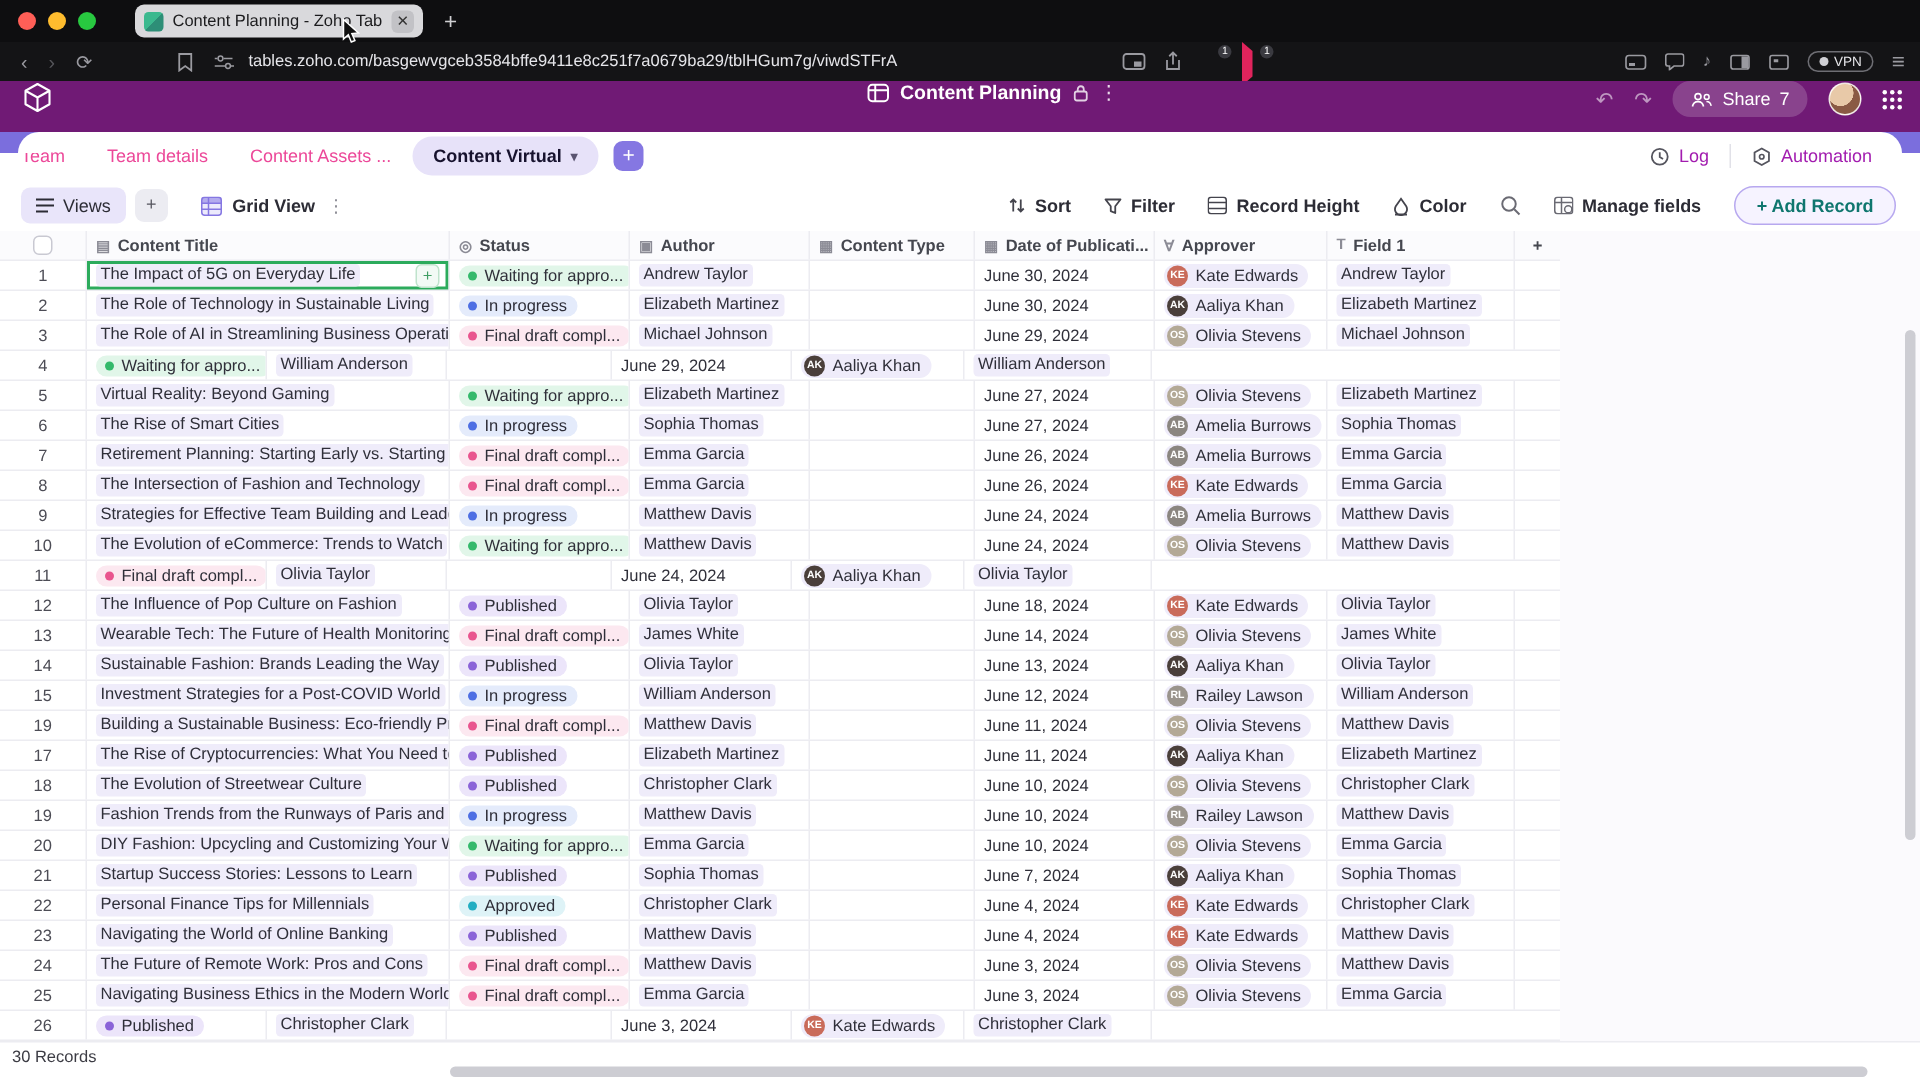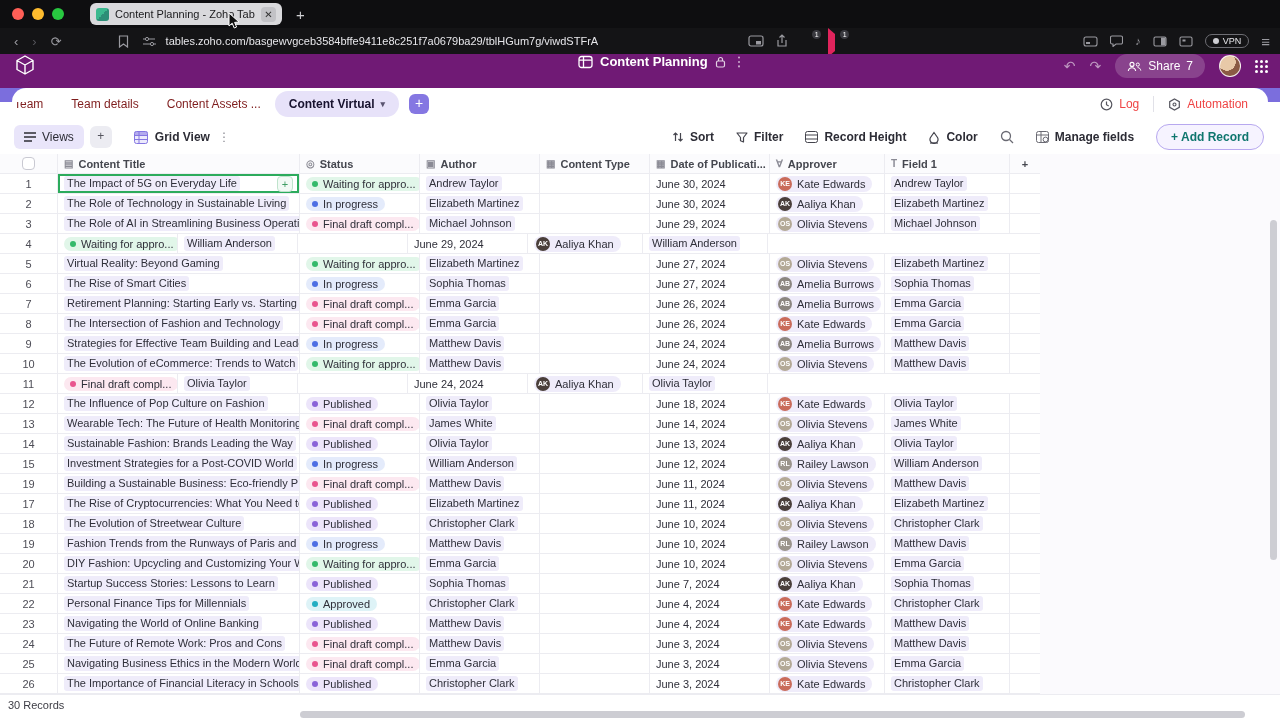--- a/index.html
+++ b/index.html
@@ -43,26 +43,26 @@
   .avatar { width:22px; height:22px; border-radius:50%; background:radial-gradient(circle at 35% 30%,#e8c9a8 45%,#8a5a44 46%); border:1.5px solid rgba(255,255,255,.85); }
   .apps-grid { display:grid; grid-template-columns:repeat(3,3px); grid-gap:2px; }
   .apps-grid i { width:3px; height:3px; background:#fff; border-radius:50%; }
 
   
   .tabs-row { position:absolute; left:0; top:88px; width:1280px; height:32px; background:#fff; display:flex; align-items:center; }
   .corner { position:absolute; top:0; width:26px; height:14px; background:#7b6edd; }
   .corner.left { left:0; } .corner.right { right:0; }
   .corner.left::after { content:''; position:absolute; left:12px; top:0; width:14px; height:14px; background:#fff; border-top-left-radius:14px; }
   .corner.right::after { content:''; position:absolute; right:12px; top:0; width:14px; height:14px; background:#fff; border-top-right-radius:14px; }
-  .sheet-tab { font-size:12px; color:#7f1d1d; padding:6px 14px; border-radius:14px; white-space:nowrap; }
+  .sheet-tab { font-size:12px; color:#ec4899; padding:6px 14px; border-radius:14px; white-space:nowrap; }
   .sheet-tab:first-child { margin-left:30px; }
   .sheet-tab.active { background:#e7e2f9; color:#17122e; font-weight:bold; display:flex; align-items:center; gap:6px; }
   .chev { font-size:9px; color:#5a5470; }
   .add-sheet { width:20px; height:20px; background:#8577e2; color:#fff; border-radius:6px; font-size:14px; line-height:19px; text-align:center; margin-left:10px; }
-  .tabs-right { margin-left:auto; display:flex; align-items:center; gap:0; margin-right:18px; font-size:12px; color:#ef4444; }
+  .tabs-right { margin-left:auto; display:flex; align-items:center; gap:0; margin-right:18px; font-size:12px; color:#a21caf; }
   .tr-item { display:flex; align-items:center; gap:6px; padding:0 14px; }
   .tr-sep { width:1px; height:16px; background:#e1e1e8; }
 
   
   .toolbar { position:absolute; left:0; top:120px; width:1280px; height:34px; background:#fff; display:flex; align-items:center; font-size:12px; color:#2c2c35; }
   .views-pill { display:flex; align-items:center; gap:6px; background:#e9e5fa; border-radius:6px; padding:5px 10px; margin-left:14px; font-weight:normal; }
   .plus-mini { background:#ececf2; border-radius:6px; width:22px; height:22px; text-align:center; line-height:21px; margin-left:6px; color:#55555e; }
   .gv { display:flex; align-items:center; gap:7px; margin-left:22px; font-weight:bold; }
   .kebab { color:#8a8a93; margin-left:8px; letter-spacing:1px; }
   .tb-right { margin-left:auto; display:flex; align-items:center; gap:22px; margin-right:16px; }
@@ -978,23 +978,20 @@
             <span class="ap-av" style="background: rgb(179, 169, 150);">OS</span>
             <span>Olivia Stevens</span>
           </span>
         </div>
         <div class="g-cell c-field1">
           <span class="hl">Emma Garcia</span>
         </div>
       </div>
       <div class="g-row">
         <div class="g-cell c-num">26</div>
-        <div class="g-cell c-title">
-          <span class="hl">The Importance of Financial Literacy in Schools</span>
-        </div>
         <div class="g-cell c-status">
           <span class="chip" style="background: rgb(236, 229, 250);">
             <span class="dot" style="background: rgb(138, 99, 216);"></span>
             <span>Published</span>
           </span>
         </div>
         <div class="g-cell c-author">
           <span class="hl">Christopher Clark</span>
         </div>
         <div class="g-cell c-type"></div>

